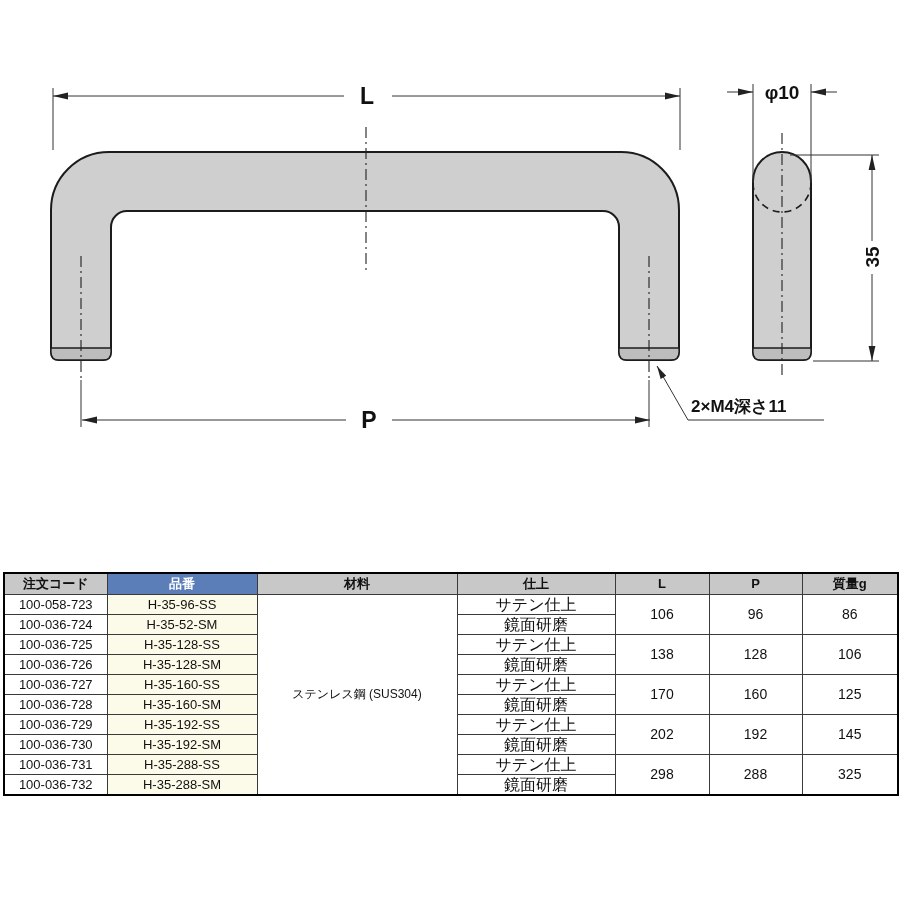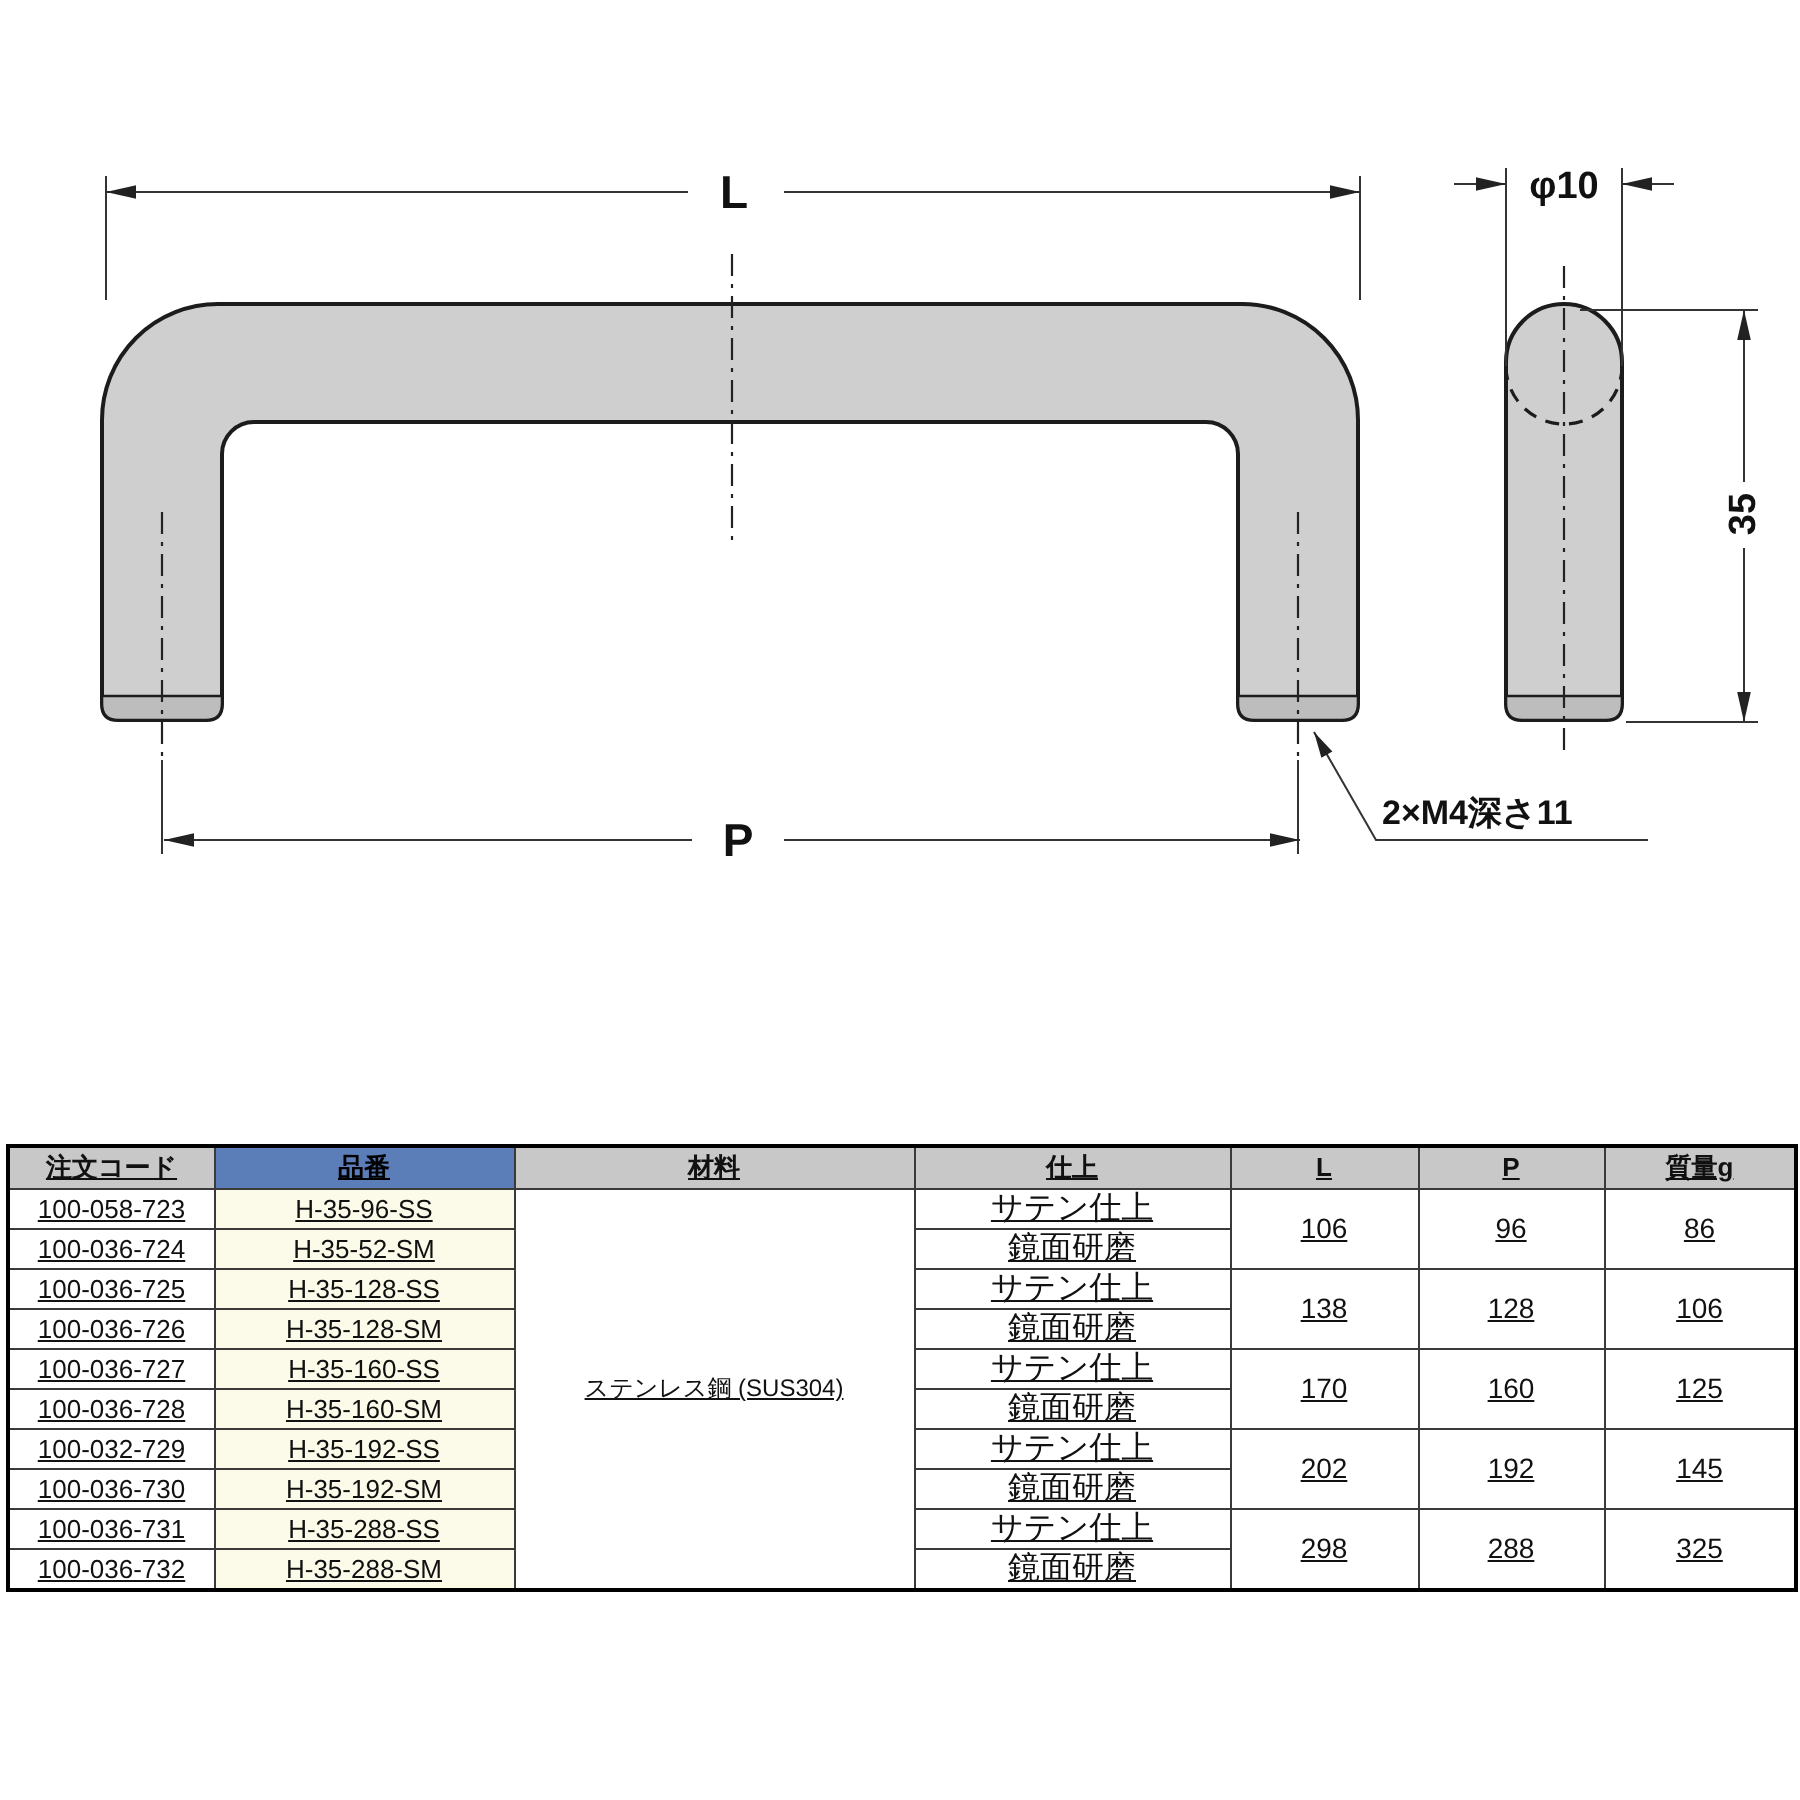--- a/index.html
+++ b/index.html
@@ -22,27 +22,26 @@
   table.spec-table{
     position:absolute;left:3px;top:572px;width:894px;
     border-collapse:collapse;table-layout:fixed;
     border:2px solid #000;background:#fff;
   }
   .spec-table th,.spec-table td{
     border:1px solid #3a3a3a;
     text-align:center;vertical-align:middle;
     padding:0;overflow:hidden;white-space:nowrap;
     color:#111;
-    text-decoration:underline;
   }
   .spec-table th{
     height:20px;background:#c8c8c8;
     font-size:13px;font-weight:bold;line-height:20px;
   }
-  .spec-table th.part-col{background:#5b7db8;color:#000000;}
+  .spec-table th.part-col{background:#5b7db8;color:#ffffff;}
   .spec-table td{height:19px;font-size:13px;line-height:19px;font-weight:500;}
   .spec-table td.part-cell{background:#fcfae8;}
   .spec-table td.finish-cell{font-size:16px;}
   .spec-table td.material-cell{font-size:12px;}
   .spec-table td.num-cell{font-size:14px;margin-top:17px;}
 </style>
 </head>
 <body>
 
 <div class="sheet">
@@ -175,21 +174,21 @@
         <td class="num-cell" rowspan="2">170</td>
         <td class="num-cell" rowspan="2">160</td>
         <td class="num-cell" rowspan="2">125</td>
       </tr>
       <tr>
         <td>100-036-728</td>
         <td class="part-cell">H-35-160-SM</td>
         <td class="finish-cell">鏡面研磨</td>
       </tr>
       <tr>
-        <td>100-032-729</td>
+        <td>100-036-729</td>
         <td class="part-cell">H-35-192-SS</td>
         <td class="finish-cell">サテン仕上</td>
         <td class="num-cell" rowspan="2">202</td>
         <td class="num-cell" rowspan="2">192</td>
         <td class="num-cell" rowspan="2">145</td>
       </tr>
       <tr>
         <td>100-036-730</td>
         <td class="part-cell">H-35-192-SM</td>
         <td class="finish-cell">鏡面研磨</td>

